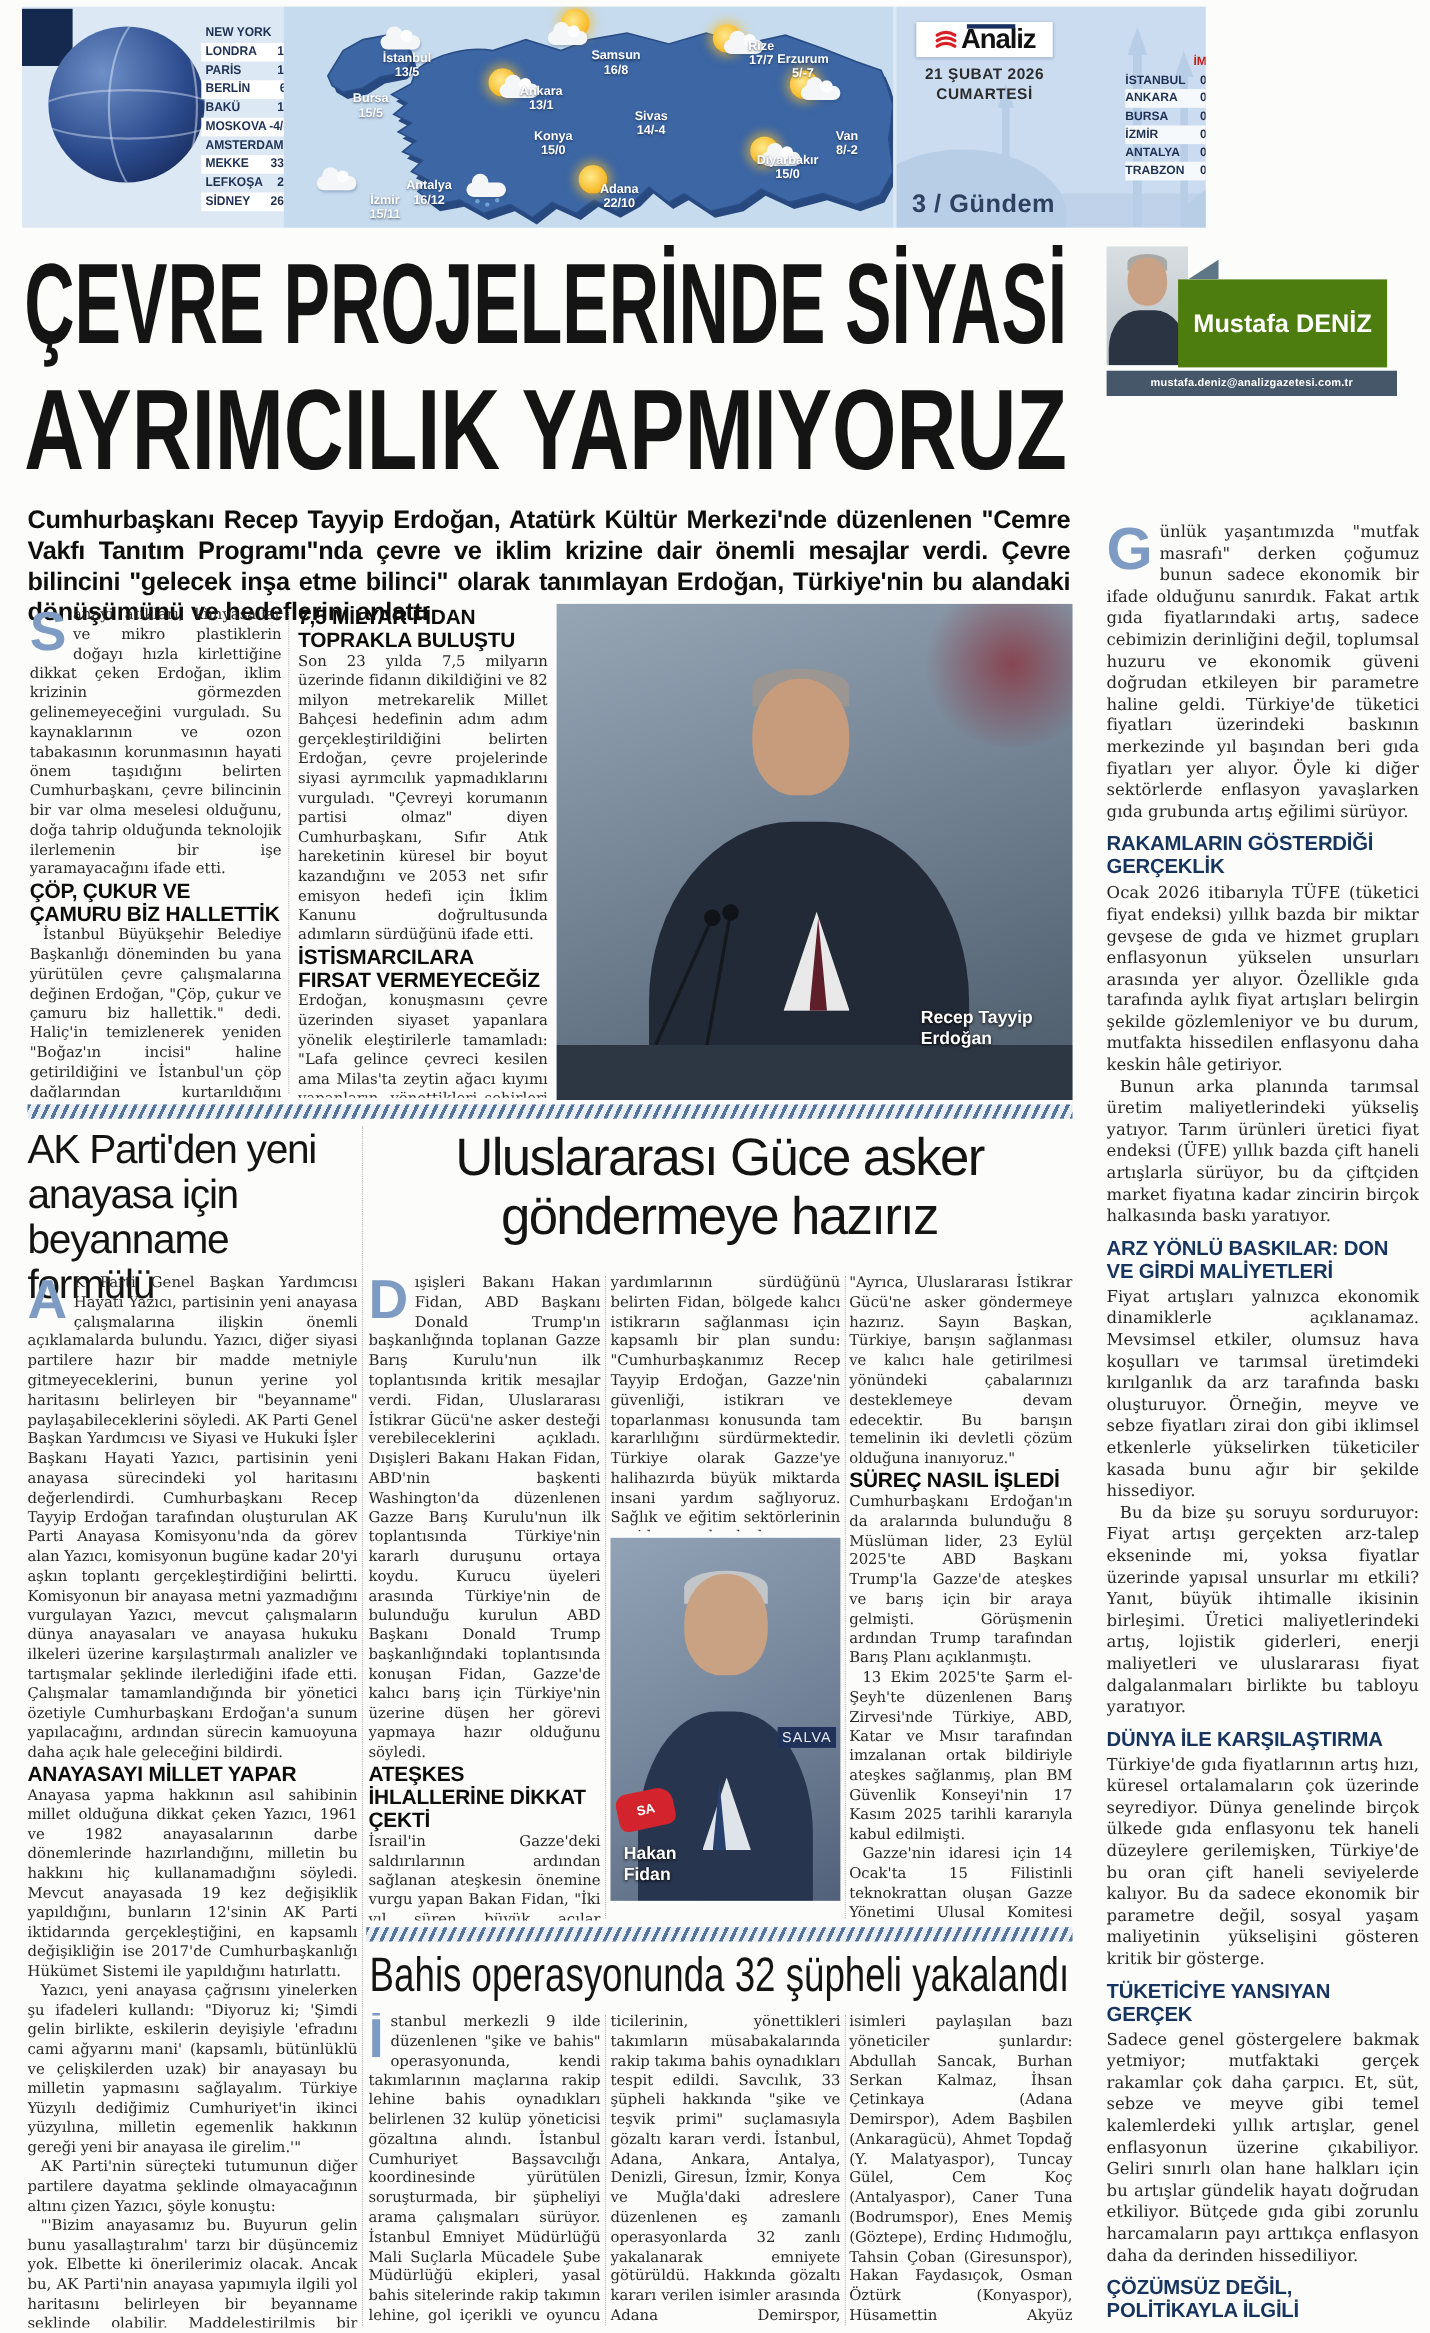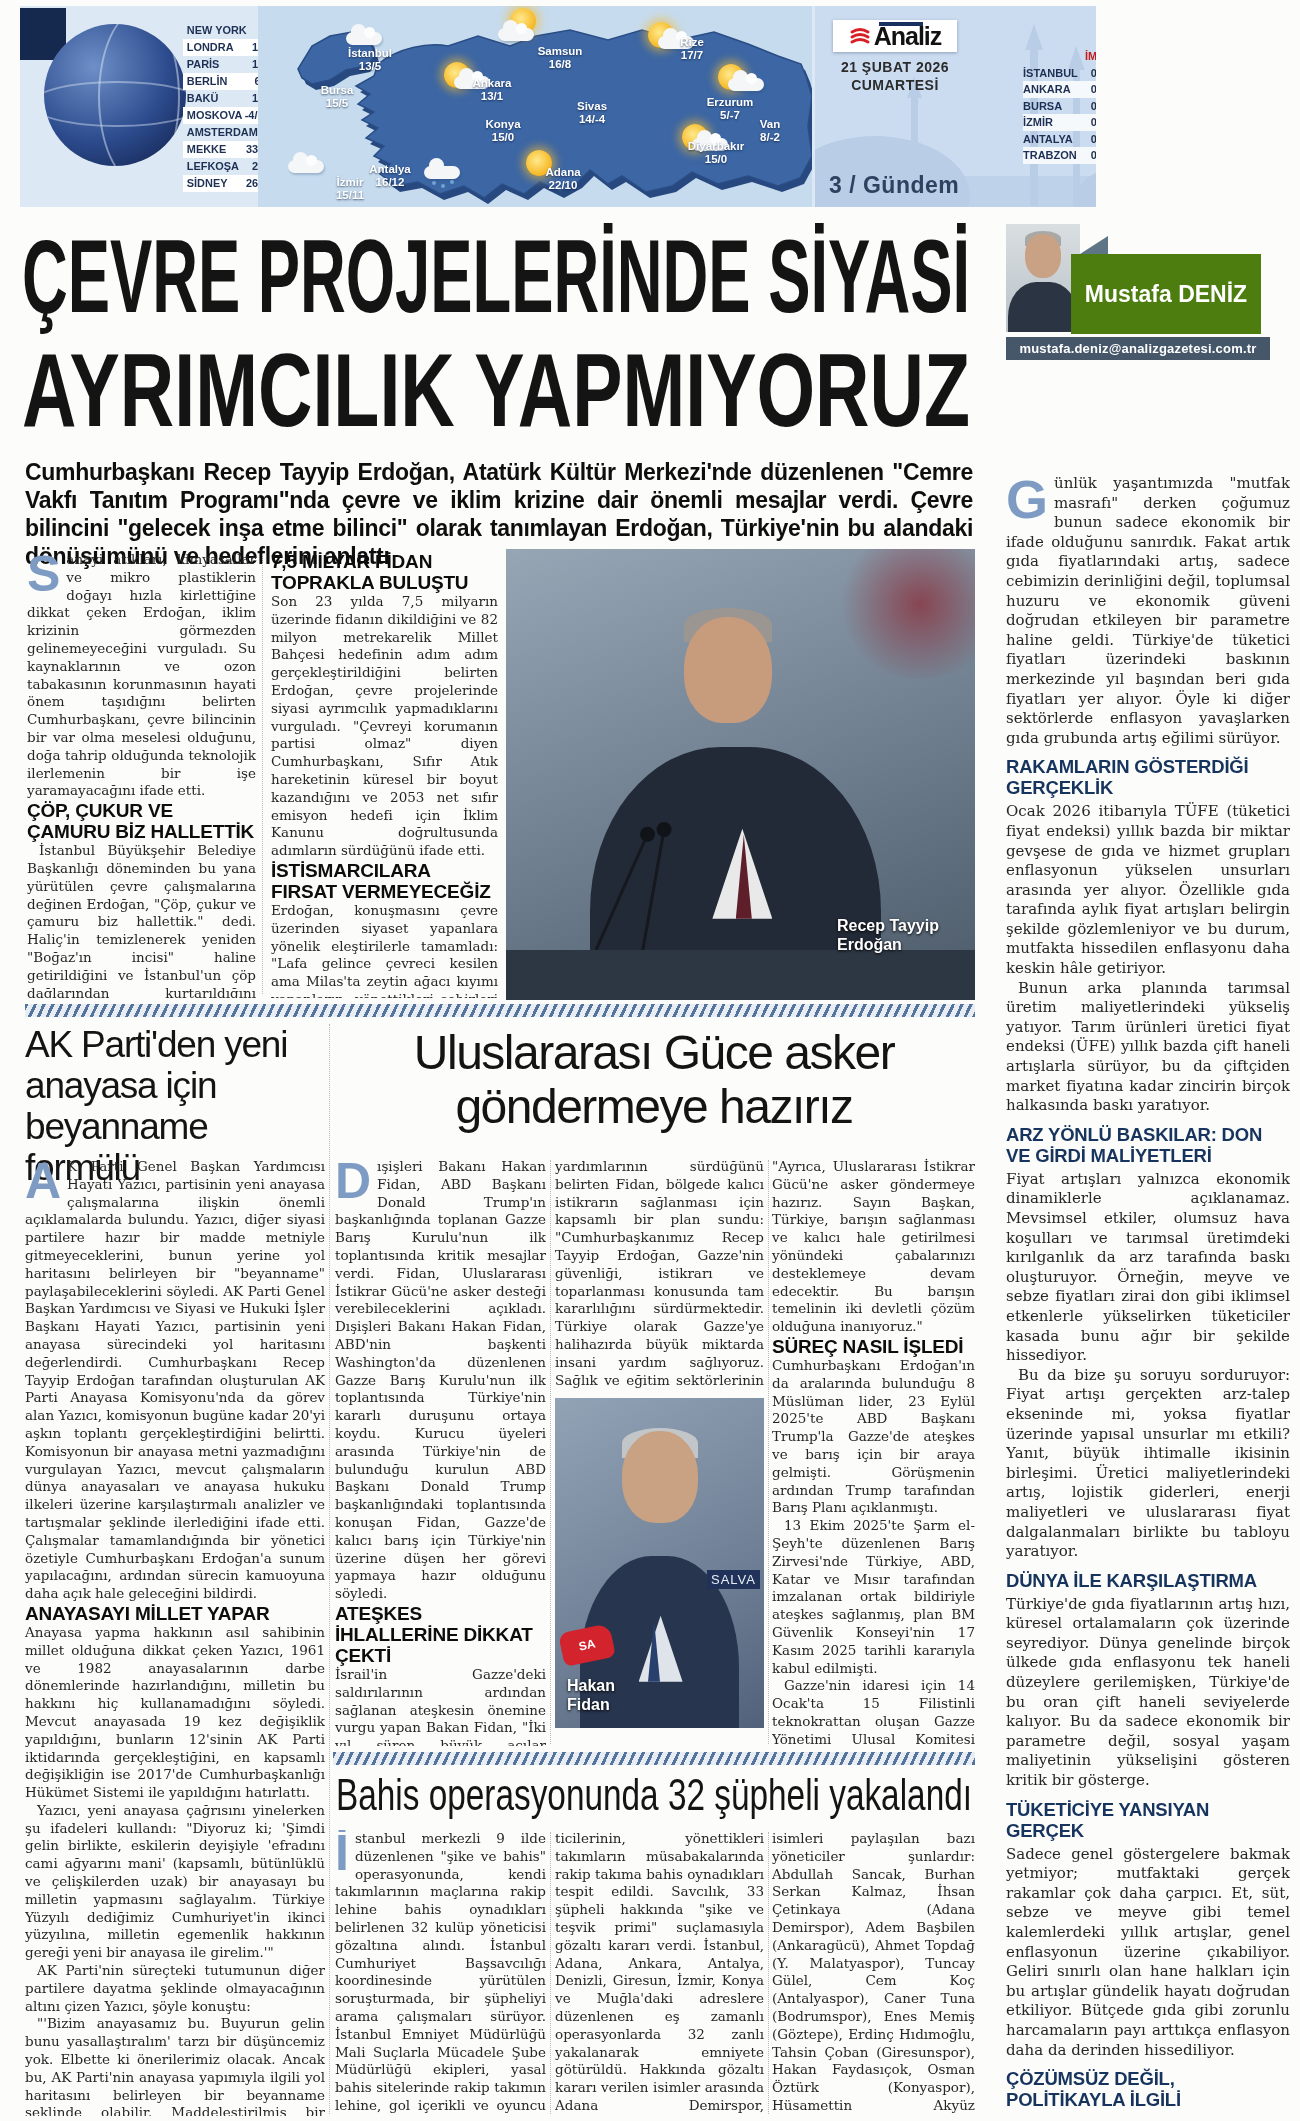--- a/index.html
+++ b/index.html
@@ -92,21 +92,21 @@
   
   .col-photo{position:absolute;left:1006px;top:224px;width:74px;height:108px;background:linear-gradient(#d9dee1,#b9c2c8);overflow:hidden;}
   .col-photo .head{position:absolute;left:19px;top:10px;width:36px;height:44px;background:#c9a285;border-radius:46%;}
   .col-photo .hair{position:absolute;left:19px;top:7px;width:36px;height:15px;background:#a8a8a6;border-radius:50% 50% 0 0;}
   .col-photo .suit{position:absolute;left:2px;bottom:0;width:70px;height:50px;background:#2b3442;border-radius:40% 40% 0 0/70% 70% 0 0;}
   .fold{position:absolute;left:1080px;top:236px;width:28px;height:18px;background:#5d7584;clip-path:polygon(0 100%,100% 0,100% 100%);}
   .nameband{position:absolute;left:1071px;top:254px;width:190px;height:80px;background:#4d7c0f;
             display:flex;align-items:center;justify-content:center;text-align:center;
             color:#fff;font-weight:bold;font-size:23px;line-height:27px;}
   .emailband{position:absolute;left:1006px;top:337px;width:264px;height:23px;background:#46576a;
-             color:#fff;font-weight:bold;font-size:13px;line-height:23px;text-align:center;letter-spacing:.2px;}
+             color:#fff;font-weight:bold;font-size:10px;line-height:23px;text-align:center;letter-spacing:.2px;}
   .titlebox{position:absolute;left:1006px;top:362px;width:264px;background:#e8eaea;padding:9px 9px 10px;
             font-family:"DejaVu Serif",serif;font-weight:bold;font-size:24px;line-height:29px;
             text-align:center;color:#1c3a67;letter-spacing:-.5px;}
   .colflow{position:absolute;left:1006px;top:474px;width:284px;height:1640px;overflow:hidden;}
   .colflow .para{font-size:15px;line-height:19.6px;}
   .colflow .subhd{font-size:18.5px;line-height:21px;color:#16345e;margin:8px 0 4px;}
   .colflow .drop::first-letter{font-size:54px;line-height:44px;}
 </style>
 </head>
 <body>
@@ -216,21 +216,21 @@
             <div>14/-4</div>
           </div>
           <div class="map-city" style="left: 305px; top: 160px;">
             <div>Adana</div>
             <div>22/10</div>
           </div>
           <div class="map-city" style="left: 434px; top: 30px;">
             <div>Rize</div>
             <div>17/7</div>
           </div>
-          <div class="map-city" style="left: 472px; top: 42px; margin-top: 48px;">
+          <div class="map-city" style="left: 472px; top: 42px;">
             <div>Erzurum</div>
             <div>5/-7</div>
           </div>
           <div class="map-city" style="left: 512px; top: 112px;">
             <div>Van</div>
             <div>8/-2</div>
           </div>
           <div class="map-city" style="left: 458px; top: 134px;">
             <div>Diyarbakır</div>
             <div>15/0</div>

